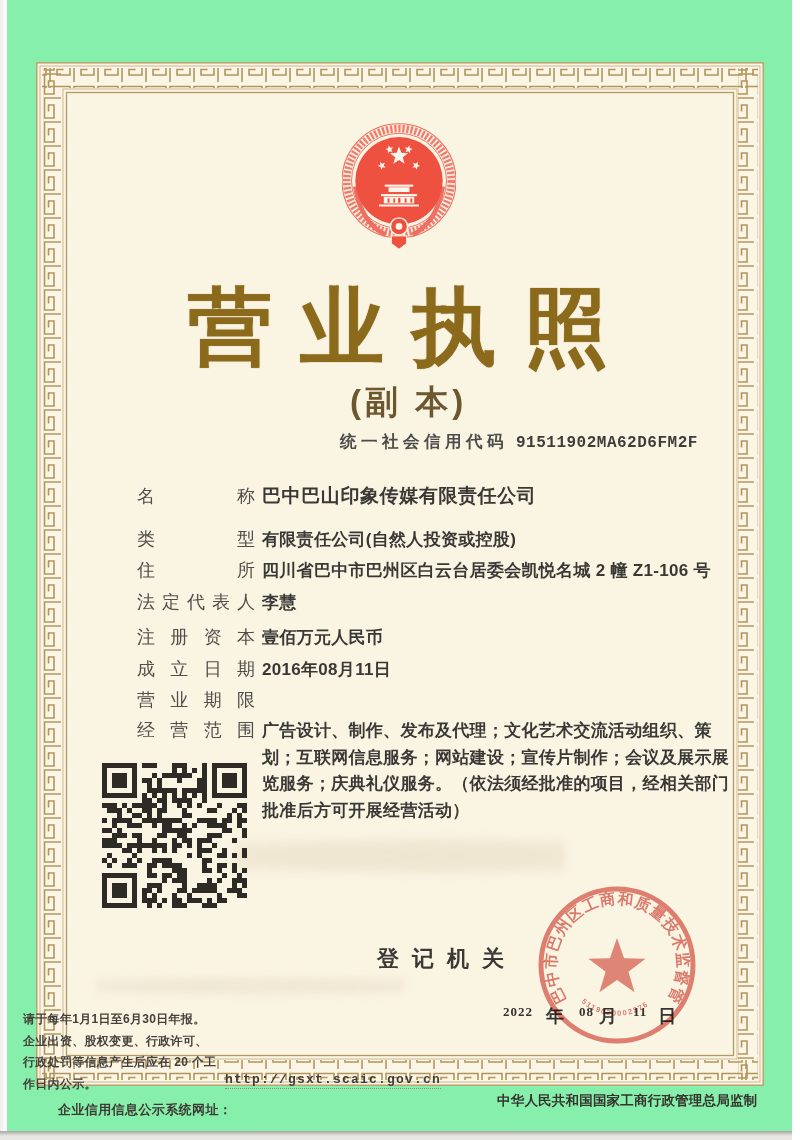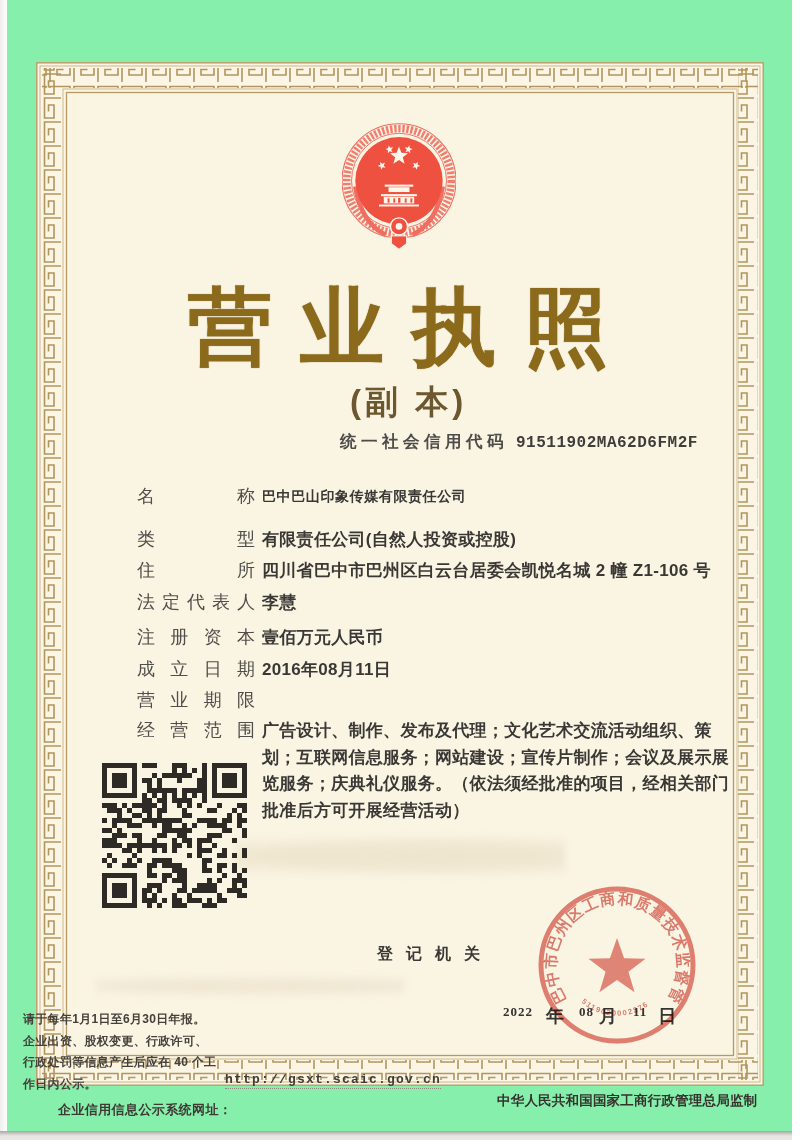--- a/index.html
+++ b/index.html
@@ -36,35 +36,35 @@
   .credit-label{font-size:16.5px;font-weight:600;color:#4e4c48;letter-spacing:4.5px;}
   .credit-code{font-family:"Liberation Mono",monospace;font-size:16px;font-weight:600;
     color:#3e3d3a;margin-left:8px;letter-spacing:.5px;}
 
   .fields{position:absolute;left:137px;top:483px;width:600px;z-index:3;}
   .row{display:flex;line-height:25px;}
   .flabel{width:118px;flex:none;display:flex;justify-content:space-between;
     font-size:18px;font-weight:500;color:#504e4a;margin-right:7px;}
   .fvalue{font-size:17px;font-weight:600;color:#3a3835;white-space:nowrap;letter-spacing:.3px;}
   .row.r0{line-height:26px;margin-bottom:18px;}
-  .row.r0 .fvalue{font-size:14px;font-weight:700;letter-spacing:.6px;text-align:right;}
+  .row.r0 .fvalue{font-size:19px;font-weight:700;letter-spacing:.6px;text-align:right;}
   .row.r1{margin-bottom:6px;}
   .row.r2{margin-bottom:7px;}
   .row.r3{margin-bottom:10px;}
   .row.r4{margin-bottom:7px;}
   .row.r5{margin-bottom:6px;}
   .row.r6{margin-bottom:5px;}
   .row.r7 .fvalue{white-space:normal;width:473px;line-height:26.5px;}
 
   .watermark{position:absolute;left:214px;top:590px;font-size:28px;font-weight:700;
     color:#e23822;opacity:.92;white-space:nowrap;letter-spacing:0;z-index:8;}
 
   #qr{position:absolute;left:102px;top:763px;z-index:3;}
 
-  .registrar{position:absolute;left:377px;top:944px;font-size:16px;font-weight:600;
+  .registrar{position:absolute;left:377px;top:944px;font-size:22px;font-weight:600;
     color:#3b3936;letter-spacing:13px;white-space:nowrap;z-index:3;}
 
   .seal{position:absolute;left:532px;top:880px;z-index:7;opacity:.85;mix-blend-mode:multiply;}
 
   .date-row{position:absolute;left:503px;top:1004px;display:flex;align-items:flex-end;
     line-height:24px;z-index:4;color:#35332f;}
   .dchar{font-size:18px;font-weight:600;}
   .dnum{font-family:"Liberation Serif",serif;font-size:13px;font-weight:600;
     position:relative;top:-4px;letter-spacing:1px;}
   .m-year{margin-left:13px;} .m-mnum{margin-left:15px;} .m-month{margin-left:5px;}
@@ -650,21 +650,21 @@
     <span class="dchar m-year">年</span>
     <span class="dnum m-mnum">08</span>
     <span class="dchar m-month">月</span>
     <span class="dnum m-dnum">11</span>
     <span class="dchar m-day">日</span>
   </div>
 
   <div class="notice">
     <div>请于每年1月1日至6月30日年报。</div>
     <div>企业出资、股权变更、行政许可、</div>
-    <div>行政处罚等信息产生后应在 40 个工</div>
+    <div>行政处罚等信息产生后应在 20 个工</div>
     <div>作日内公示。</div>
   </div>
 
   <div class="site-url">http://gsxt.scaic.gov.cn</div>
   <div class="site-label">企业信用信息公示系统网址：</div>
   <div class="issuer">中华人民共和国国家工商行政管理总局监制</div>
 
 </div>
 
 </body></html>

